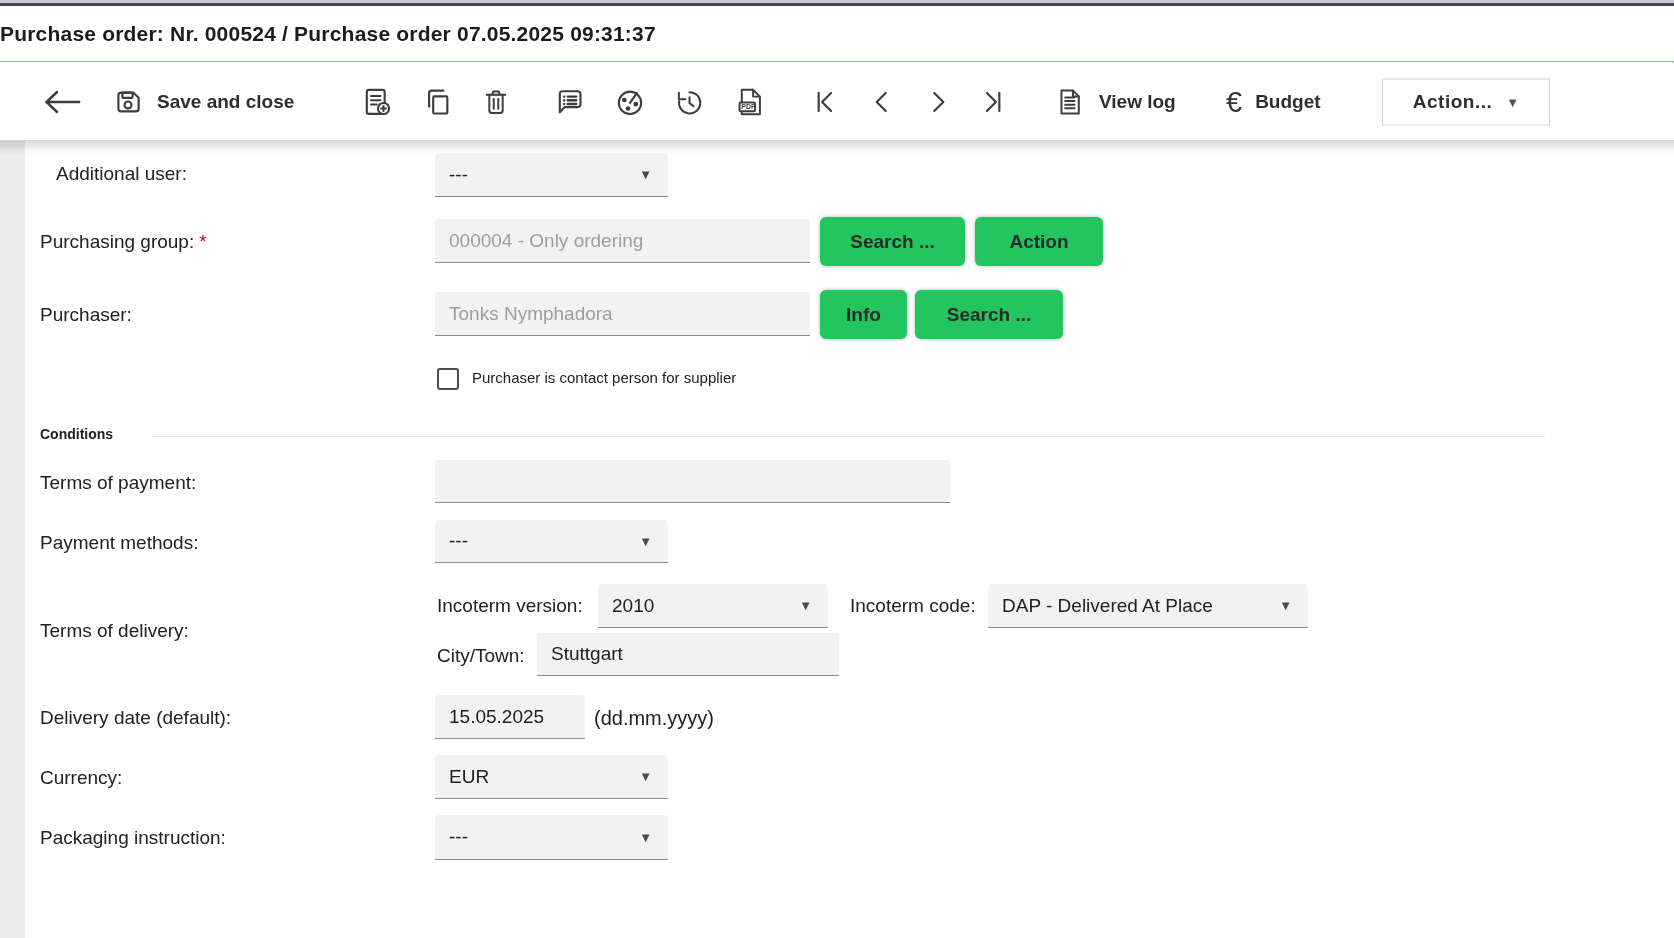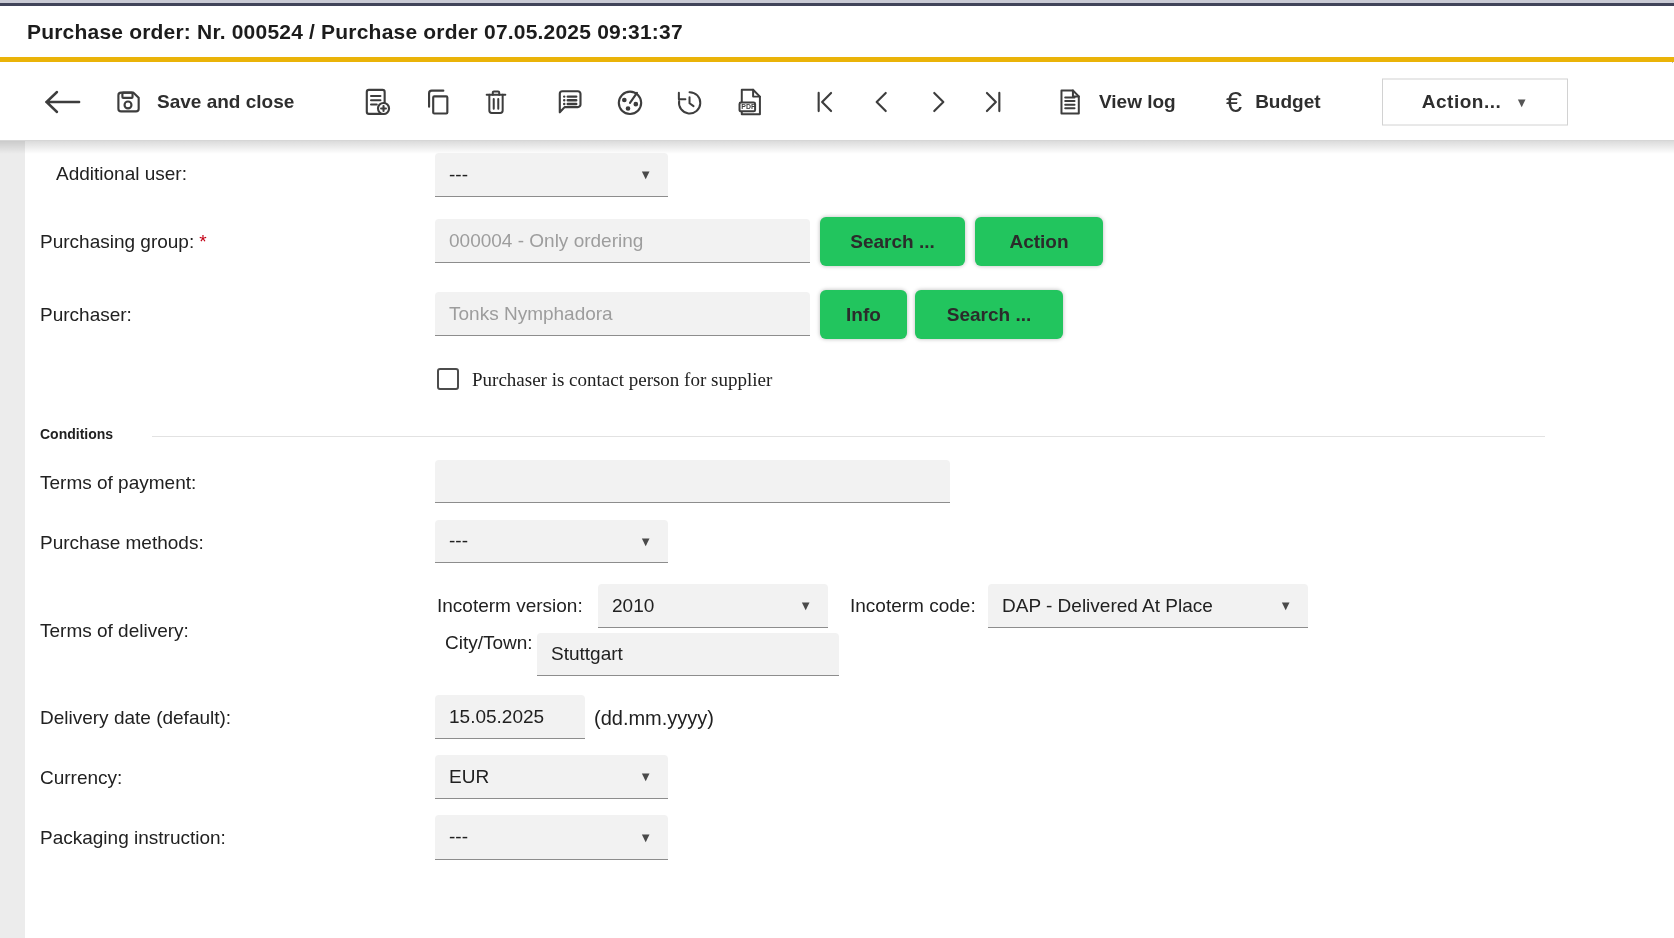--- a/index.html
+++ b/index.html
@@ -9,33 +9,33 @@
     background:#ffffff; color:#212121; position:relative; overflow:hidden;
   }
 
   
   .top-strip-light { position:absolute; left:0; top:0; width:1674px; height:3px; background:#c9cad4; }
   .top-strip-dark  { position:absolute; left:0; top:3px; width:1674px; height:3px; background:#414459; }
   .header-right-border { position:absolute; right:1px; top:6px; width:1px; height:135px; background:#b4b4bc; }
 
   
   .title-bar { position:absolute; left:0; top:6px; width:1674px; height:56px;
-    background:#fff; border-bottom:5px solid #eab308; display:flex; align-items:center; padding-left:27px; }
+    background:#fff; border-bottom:1px solid #eab308; display:flex; align-items:center; }
   .title-bar h1 { font-size:21px; font-weight:bold; color:#1c1c1c; letter-spacing:.2px; }
 
   
   .toolbar { position:absolute; left:0; top:63px; width:1674px; height:78px;
     background:#fff; border-bottom:1px solid #d6d6d6; }
   .tb-item { position:absolute; top:50%; transform:translateY(-50%); display:flex; align-items:center;
     cursor:pointer; color:#2e2e2e; }
   .tb-item svg { display:block; }
   .tb-label { font-size:19px; font-weight:bold; color:#2e2e2e; margin-left:13px; white-space:nowrap; }
   .euro-glyph { font-size:29px; font-weight:400; color:#333; line-height:1; }
   .action-btn { position:absolute; left:1382px; top:50%; transform:translateY(-50%);
-    width:186px; height:47px; border:1px solid #d2d2d2; border-radius:0; background:#fff;
+    width:168px; height:47px; border:1px solid #d2d2d2; border-radius:0; background:#fff;
     display:flex; align-items:center; justify-content:center; gap:14px; cursor:pointer; }
   .action-btn .tb-label { margin-left:0; letter-spacing:.5px; }
   .caret { font-size:13px; color:#555; line-height:1; }
 
   
   .content-bg { position:absolute; left:0; top:141px; width:1674px; height:797px; background:#fff; }
   .left-gutter { position:absolute; left:0; top:141px; width:25px; height:797px; background:#ececec; }
   .scroll-shadow { position:absolute; left:0; top:141px; width:1674px; height:13px;
     background:linear-gradient(to bottom, rgba(0,0,0,0.14), rgba(0,0,0,0)); pointer-events:none; }
 
@@ -51,21 +51,21 @@
   .dropdown .dd-value { flex:1; color:#212121; }
   .dropdown .caret { color:#4a4a4a; margin-right:2px; }
 
   .btn { position:absolute; background:#22c55e; border:none; border-radius:6px;
     box-shadow:0 0 4px rgba(0,0,0,0.28); font-family:"Liberation Sans",sans-serif;
     font-size:19px; font-weight:bold; color:#2b2b2b; cursor:pointer;
     display:flex; align-items:center; justify-content:center; }
 
   .checkbox { position:absolute; width:22px; height:22px; border:2px solid #4c4c4c;
     border-radius:3px; background:#fff; cursor:pointer; }
-  .checkbox-label { position:absolute; font-size:19px; color:#212121;font-family:Liberation Serif, serif; }
+  .checkbox-label { position:absolute; font-size:15px; color:#212121; }
 
   .section-heading { position:absolute; font-size:14px; font-weight:bold; color:#212121; }
   .section-divider { position:absolute; height:1px; background:#e2e2e2; }
 
   .hint { position:absolute; font-size:20px; color:#212121; }
 </style>
 </head>
 <body>
 
 <div class="top-strip-light"></div>
@@ -254,41 +254,41 @@
 <div class="checkbox-label" style="left:472px; top:369px;">Purchaser is contact person for supplier</div>
 
 <div class="section-heading" style="left:40px; top:426px;">Conditions</div>
 <div class="section-divider" style="left:152px; top:436px; width:1393px;"></div>
 
 <div class="form-label" style="left:40px; top:472px;">Terms of payment:</div>
 <div class="field" style="left:435px; top:460px; width:515px; height:43px;">
   <input type="text" value="" style="">
 </div>
 
-<div class="form-label" style="left:40px; top:532px;">Purchase methods:</div>
+<div class="form-label" style="left:40px; top:532px;">Payment methods:</div>
 <div class="field dropdown" style="left:435px; top:520px; width:233px; height:43px;">
   <span class="dd-value">---</span>
   <span class="caret">▼</span>
 </div>
 
 <div class="form-label" style="left:40px; top:620px;">Terms of delivery:</div>
 
 <div class="form-label" style="left:437px; top:595px;">Incoterm version:</div>
 <div class="field dropdown" style="left:598px; top:584px; width:230px; height:44px;">
   <span class="dd-value">2010</span>
   <span class="caret">▼</span>
 </div>
 
 <div class="form-label" style="left:850px; top:595px;">Incoterm code:</div>
 <div class="field dropdown" style="left:988px; top:584px; width:320px; height:44px;">
   <span class="dd-value">DAP - Delivered At Place</span>
   <span class="caret">▼</span>
 </div>
 
-<div class="form-label" style="left:437px; top:632px;margin-left:8px;">City/Town:</div>
+<div class="form-label" style="left:437px; top:645px;">City/Town:</div>
 <div class="field" style="left:537px; top:633px; width:302px; height:43px;">
   <input type="text" value="Stuttgart" style="">
 </div>
 
 <div class="form-label" style="left:40px; top:707px;">Delivery date (default):</div>
 <div class="field" style="left:435px; top:695px; width:150px; height:44px;">
   <input type="text" value="15.05.2025" style="">
 </div>
 <div class="hint" style="left:594px; top:707px;">(dd.mm.yyyy)</div>
 

